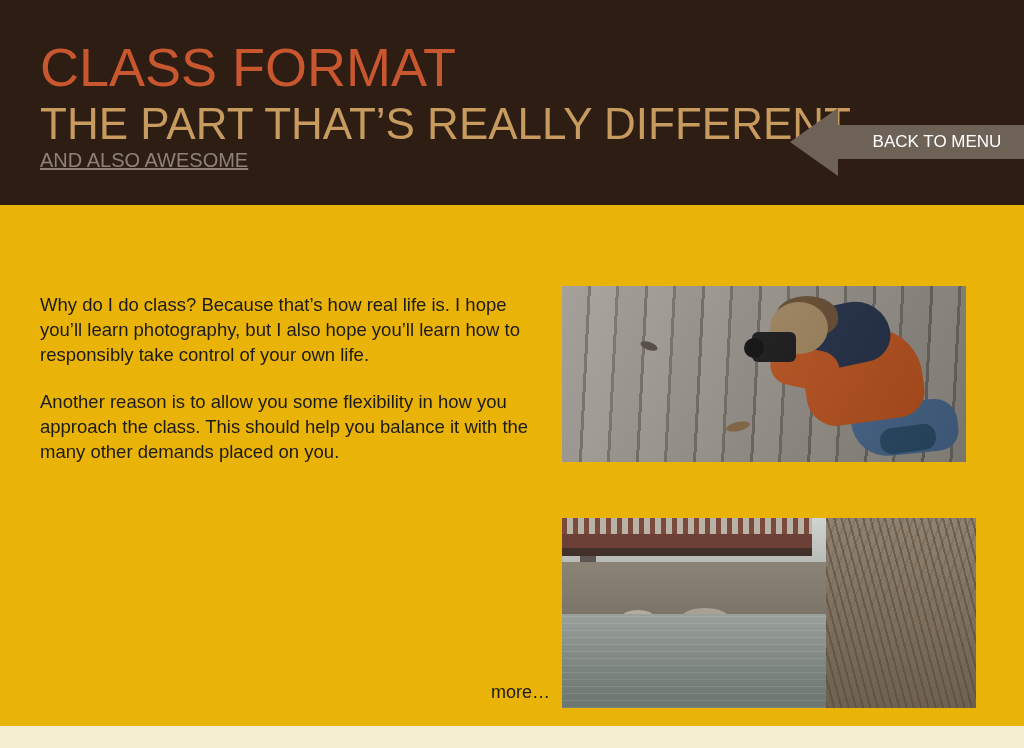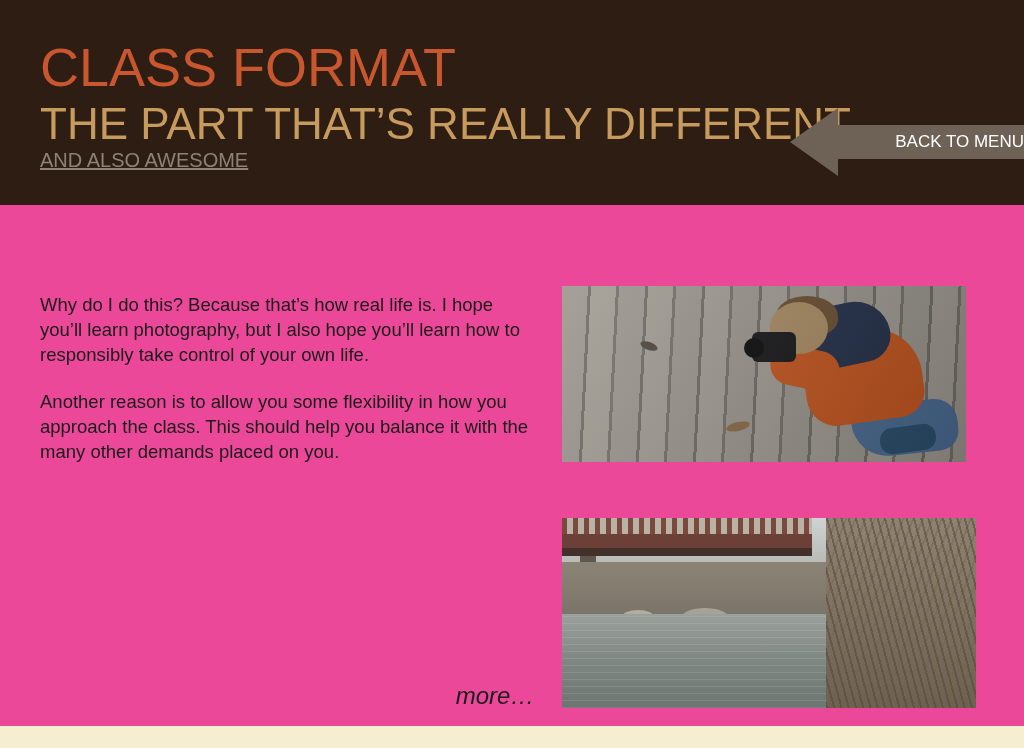--- a/index.html
+++ b/index.html
@@ -11,21 +11,21 @@
     height: 748px;
     background: #f5efcf;
     font-family: "Liberation Sans", sans-serif;
     overflow: hidden;
     position: relative;
   }
   .slide {
     position: relative;
     width: 1024px;
     height: 748px;
-    background: #ec4899;
+    background: #eab308;
   }
   
   .header {
     position: absolute;
     left: 0;
     top: 0;
     width: 1024px;
     height: 205px;
     background: #2d1d13;
     overflow: hidden;
@@ -90,21 +90,21 @@
   }
   .back-btn .arrow-label {
     position: absolute;
     left: 60px;
     top: 17px;
     width: 174px;
     height: 34px;
     line-height: 34px;
     color: #ffffff;
     font-size: 17px;
-    text-align: right;
+    text-align: center;
     white-space: nowrap;
   }
   
   .body-text {
     position: absolute;
     left: 40px;
     top: 292px;
     width: 490px;
     color: #1b1b1b;
     font-size: 18.5px;
@@ -113,24 +113,23 @@
   .body-text p {
     margin: 0 0 22px 0;
   }
   .body-text p:last-child { margin-bottom: 12px; }
 
   .more-label {
     position: absolute;
     left: 440px;
     top: 682px;
     width: 110px;
-    text-align: center;
-    font-size: 24px;
+    text-align: right;
+    font-size: 18px;
     color: #1b1b1b;
-    font-style: italic;
   }
 
   
   .photo {
     position: absolute;
     overflow: hidden;
   }
   .photo-1 {
     left: 562px;
     top: 286px;
@@ -375,21 +374,21 @@
     <div class="subsubtitle">AND ALSO AWESOME</div>
 
     <div class="back-btn">
       <div class="arrow-head"></div>
       <div class="arrow-body"></div>
       <div class="arrow-label">BACK TO MENU</div>
     </div>
   </div>
 
   <div class="body-text">
-    <p>Why do I do this? Because that’s how real life is. I hope you’ll learn photography, but I also hope you’ll learn how to responsibly take control of your own life.</p>
+    <p>Why do I do class? Because that’s how real life is. I hope you’ll learn photography, but I also hope you’ll learn how to responsibly take control of your own life.</p>
     <p>Another reason is to allow you some flexibility in how you approach the class. This should help you balance it with the many other demands placed on you.</p>
   </div>
 
   <div class="more-label">more…</div>
 
   <div class="photo photo-1">
     <div class="deck"></div>
     <div class="deck-leaf-1"></div>
     <div class="deck-leaf-2"></div>
     <div class="kid-legs"></div>

